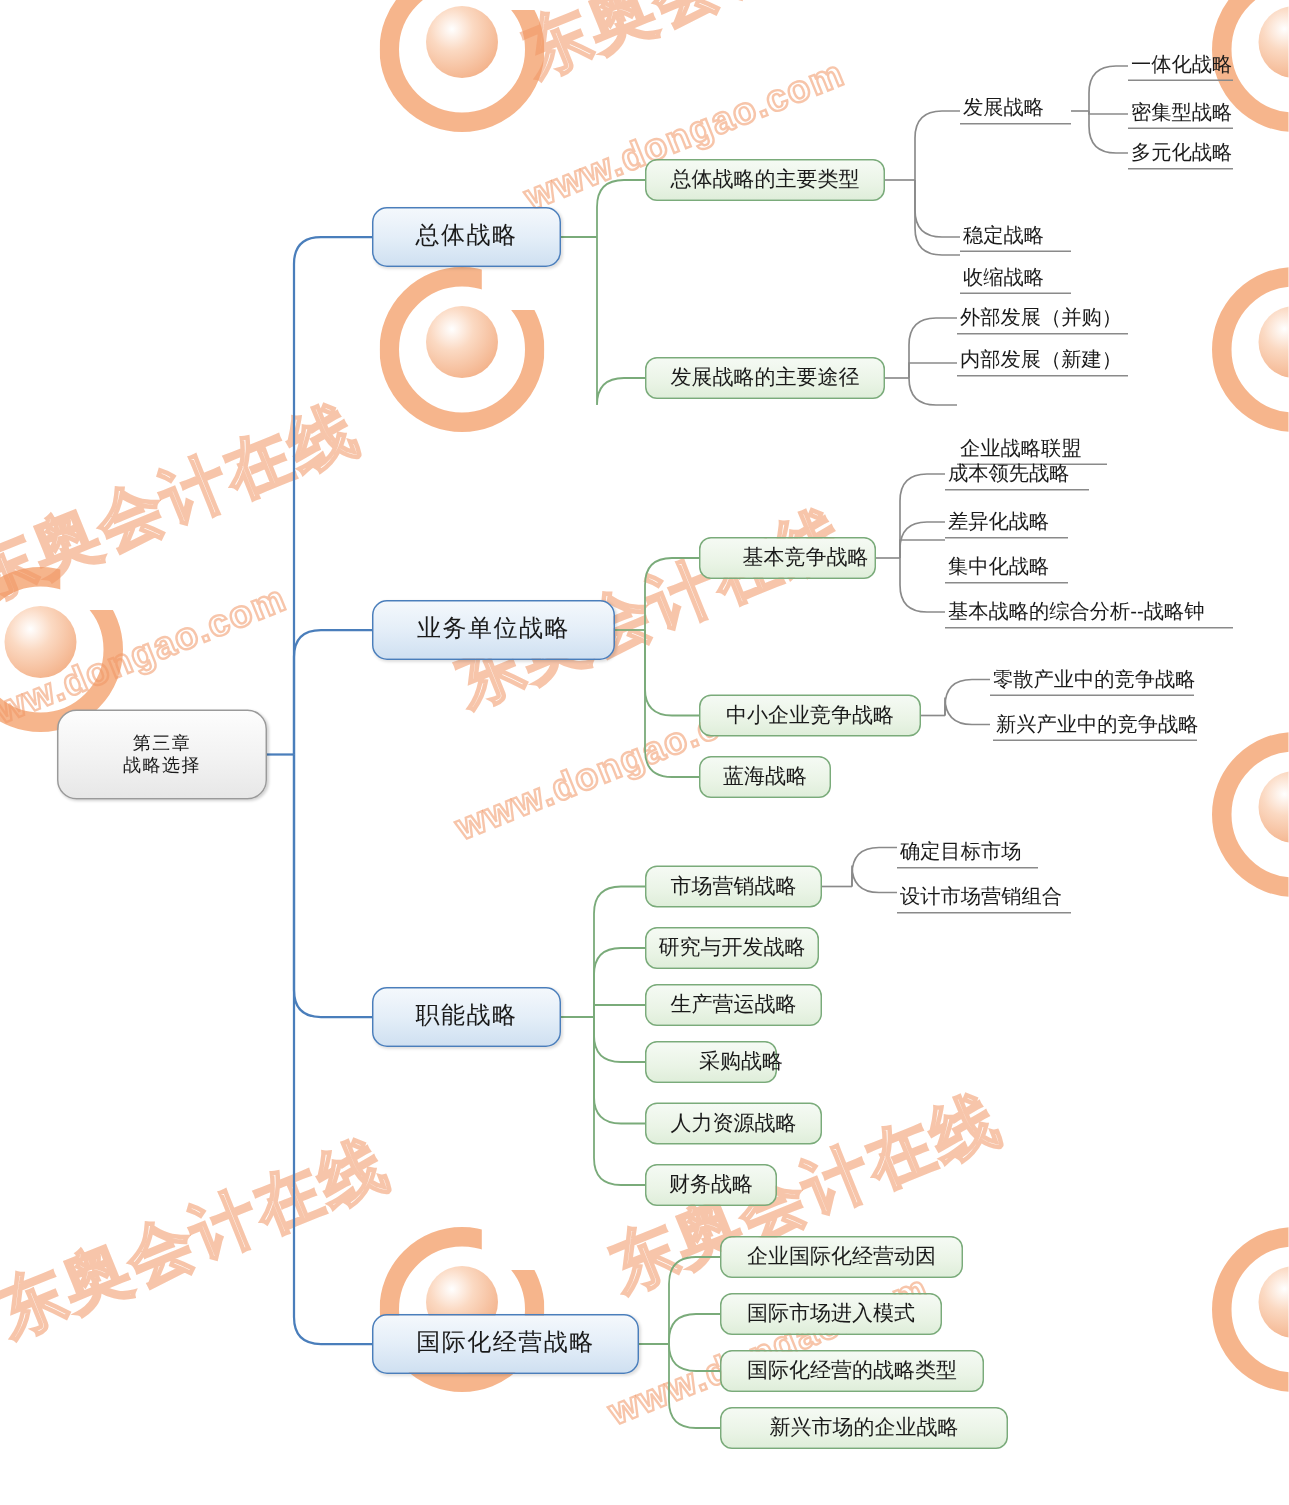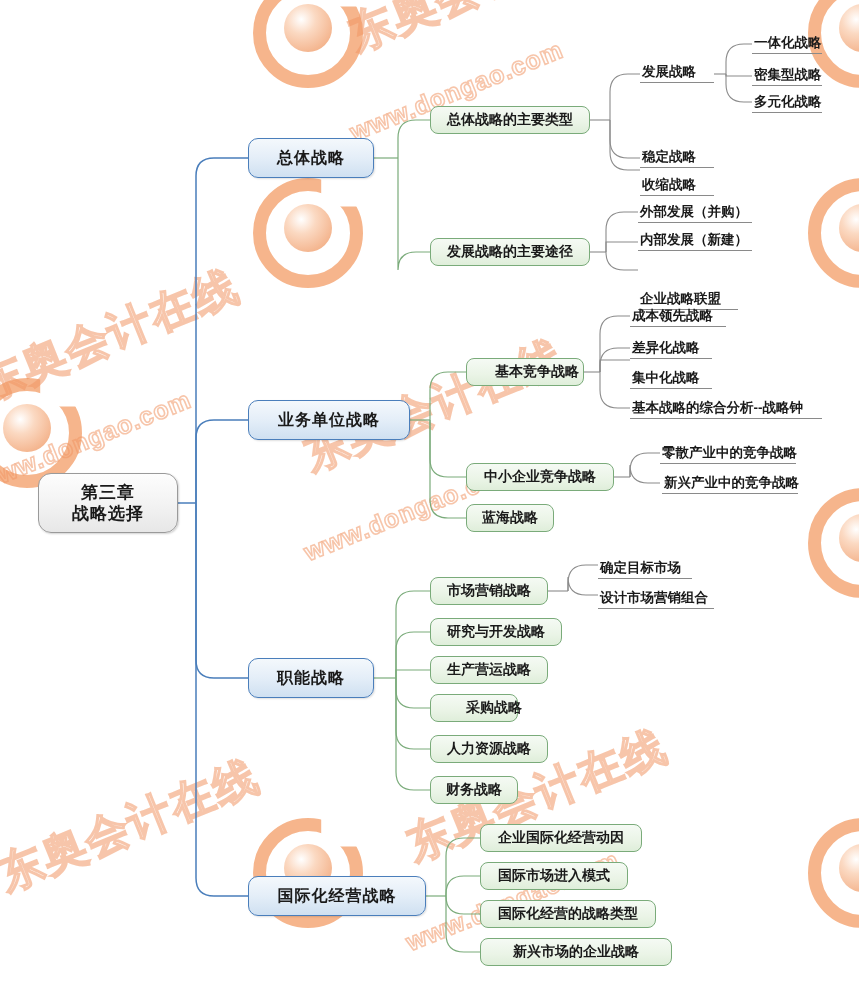--- a/index.html
+++ b/index.html
@@ -43,29 +43,28 @@
   #links{position:absolute;left:0;top:0;width:859px;height:1003px;z-index:2;}
 
   
   .node{
     position:absolute;z-index:3;
     box-sizing:border-box;
     display:flex;align-items:center;justify-content:center;
     font-size:15px;color:#1a1a1a;
     white-space:nowrap;
     line-height:1.25;
-    font-weight:bold;
   }
   .node.root{
     border:1px solid #9a9a9a;
     border-radius:13px;
     background:linear-gradient(180deg,#fdfdfd 0%,#f2f2f2 55%,#e7e7e7 100%);
     box-shadow:1px 1px 2px rgba(0,0,0,.18);
     flex-direction:column;
-    font-size:17px;
+    font-size:12px;
     letter-spacing:1px;
   }
   .node.lv1{
     border:1.4px solid #4a7ebb;
     border-radius:10px;
     background:linear-gradient(180deg,#f4f8fc 0%,#e4eef8 50%,#cfe0f1 100%);
     box-shadow:1px 1px 2px rgba(0,0,0,.13);
     font-size:16px;
     letter-spacing:1px;
   }
@@ -305,21 +304,21 @@
   <div class="node lv2" style="left:430px;top:577px;width:118px;height:28px;">
     <span>市场营销战略</span>
     </div>
   <div class="node leaf" style="left:598px;top:554px;width:94px;height:25px;">
     <span>确定目标市场</span>
     </div>
   <div class="node leaf" style="left:598px;top:584px;width:116px;height:25px;">
     <span>设计市场营销组合</span>
     </div>
 
-  <div class="node lv2" style="left:430px;top:618px;width:132px;height:28px;">
+  <div class="node lv2" style="left:430px;top:618px;width:116px;height:28px;">
     <span>研究与开发战略</span>
     </div>
   <div class="node lv2" style="left:430px;top:656px;width:118px;height:28px;">
     <span>生产营运战略</span>
     </div>
   <div class="node lv2" style="left:430px;top:694px;width:88px;height:28px;padding-left:40px;">
     <span>采购战略</span>
     </div>
   <div class="node lv2" style="left:430px;top:735px;width:118px;height:28px;">
     <span>人力资源战略</span>

